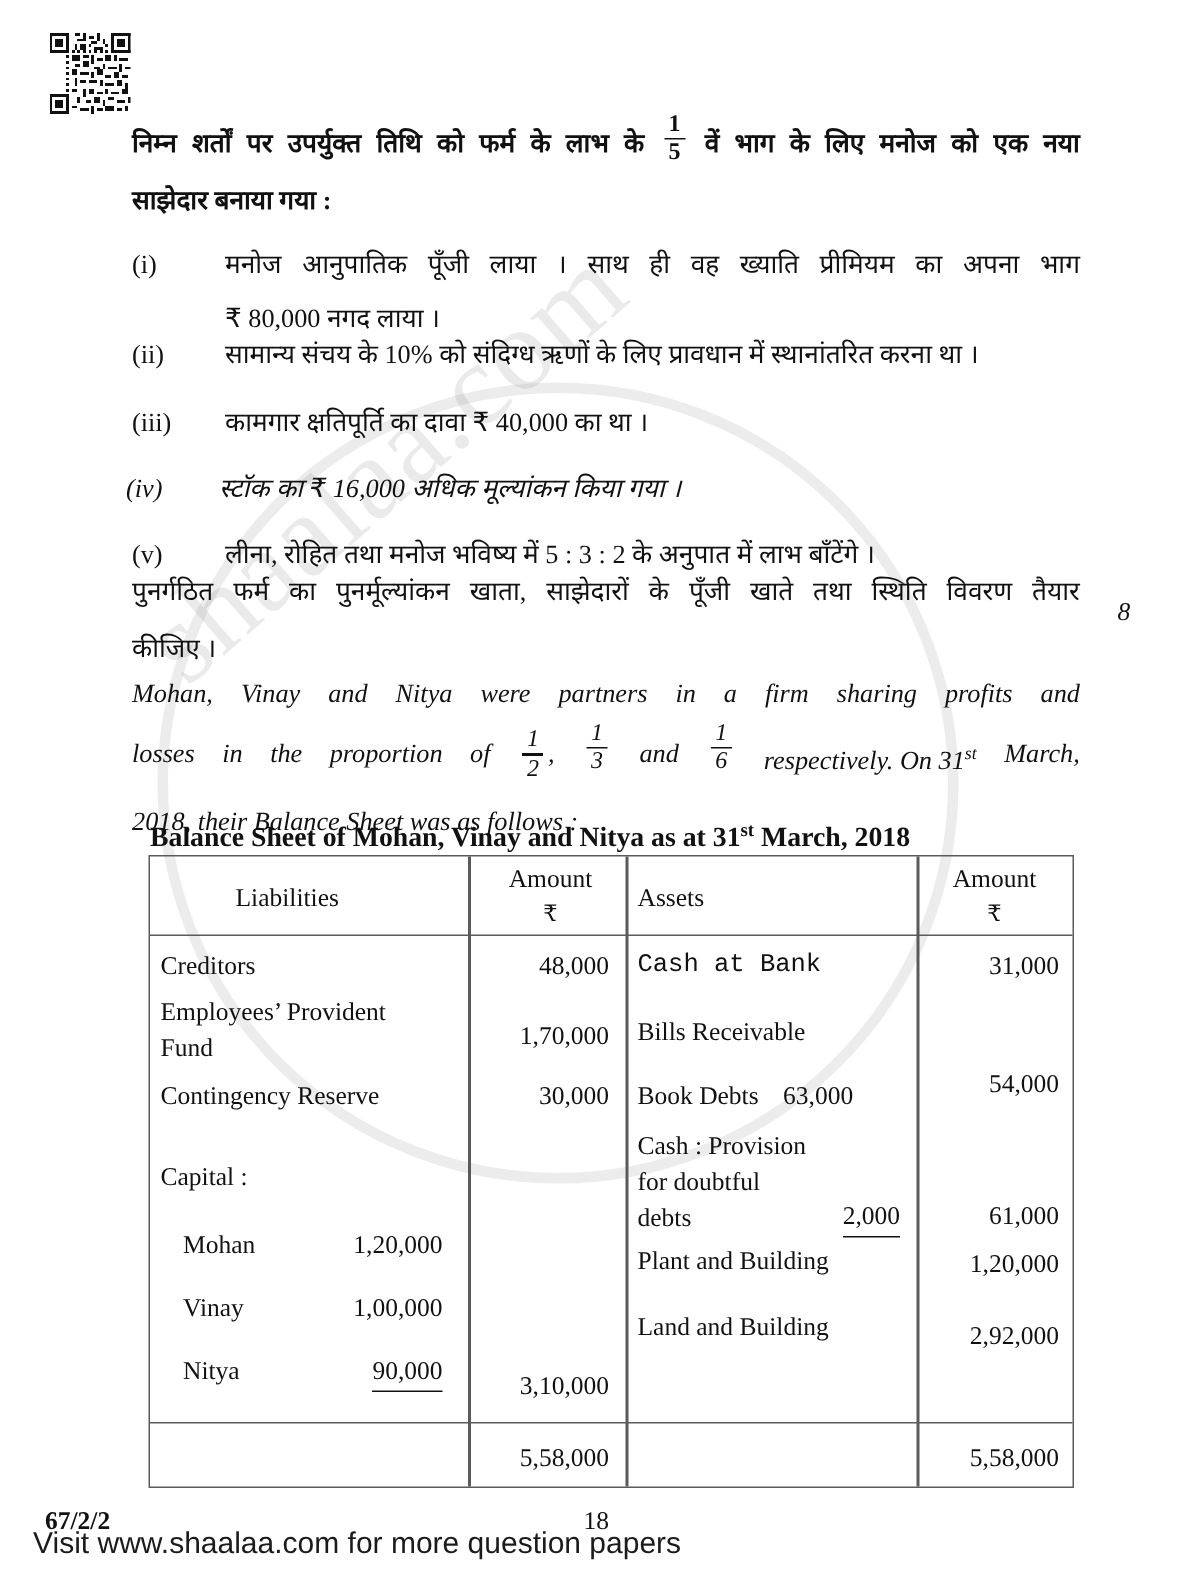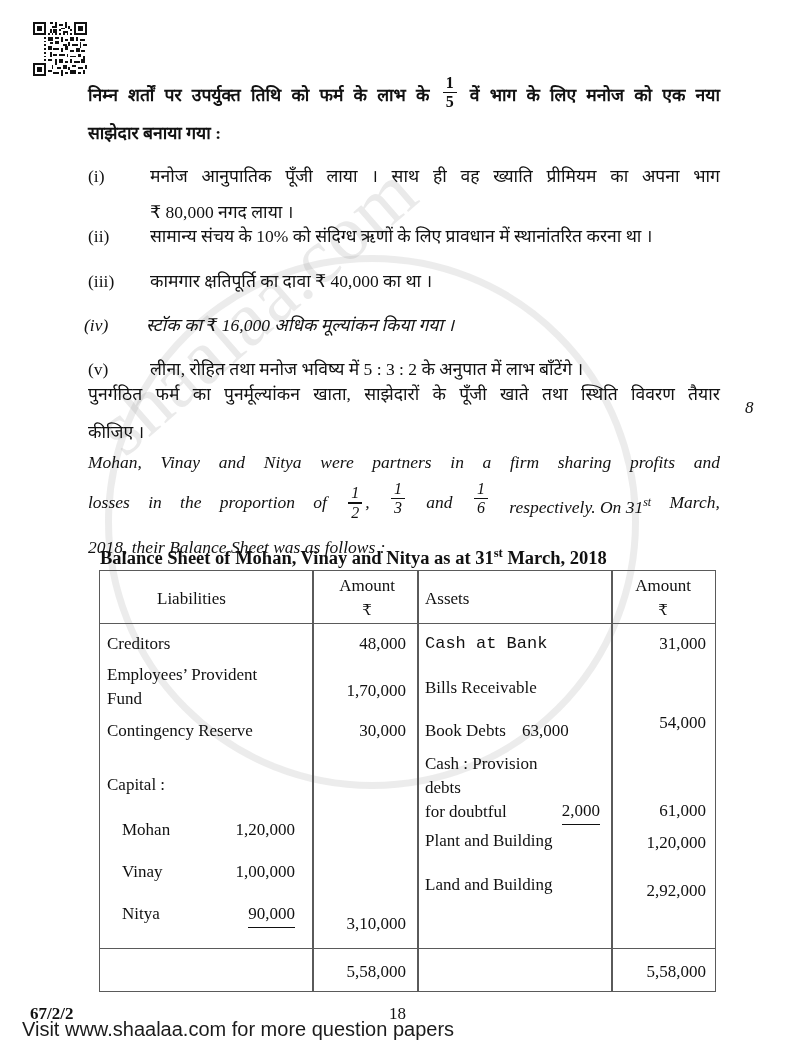--- a/index.html
+++ b/index.html
@@ -472,22 +472,22 @@
   <div class="cellbox num-right" style="left:610px; top:632px; width:96px;">31,000</div>
 
   <div class="cellbox" style="left:425px; top:676px;">Bills Receivable</div>
   <div class="cellbox num-right" style="left:610px; top:679px; width:96px;margin-top:32px;">54,000</div>
 
   <div class="cellbox" style="left:425px; top:719px;">Book Debts</div>
   <div class="cellbox" style="left:522px; top:719px;">63,000</div>
 
   <div class="cellbox" style="left:425px; top:752px; width:180px;">
     <div>Cash : Provision</div>
+    <div>for doubtful</div>
     <div>debts</div>
-    <div>for doubtful</div>
   </div>
   <div class="cellbox num-right" style="left:490px; top:799px; width:110px;">
     <span class="underlined">2,000</span>
   </div>
   <div class="cellbox num-right" style="left:610px; top:799px; width:96px;">61,000</div>
 
   <div class="cellbox" style="left:425px; top:829px;">Plant and Building</div>
   <div class="cellbox num-right" style="left:610px; top:831px; width:96px;">1,20,000</div>
 
   <div class="cellbox" style="left:425px; top:873px;">Land and Building</div>

